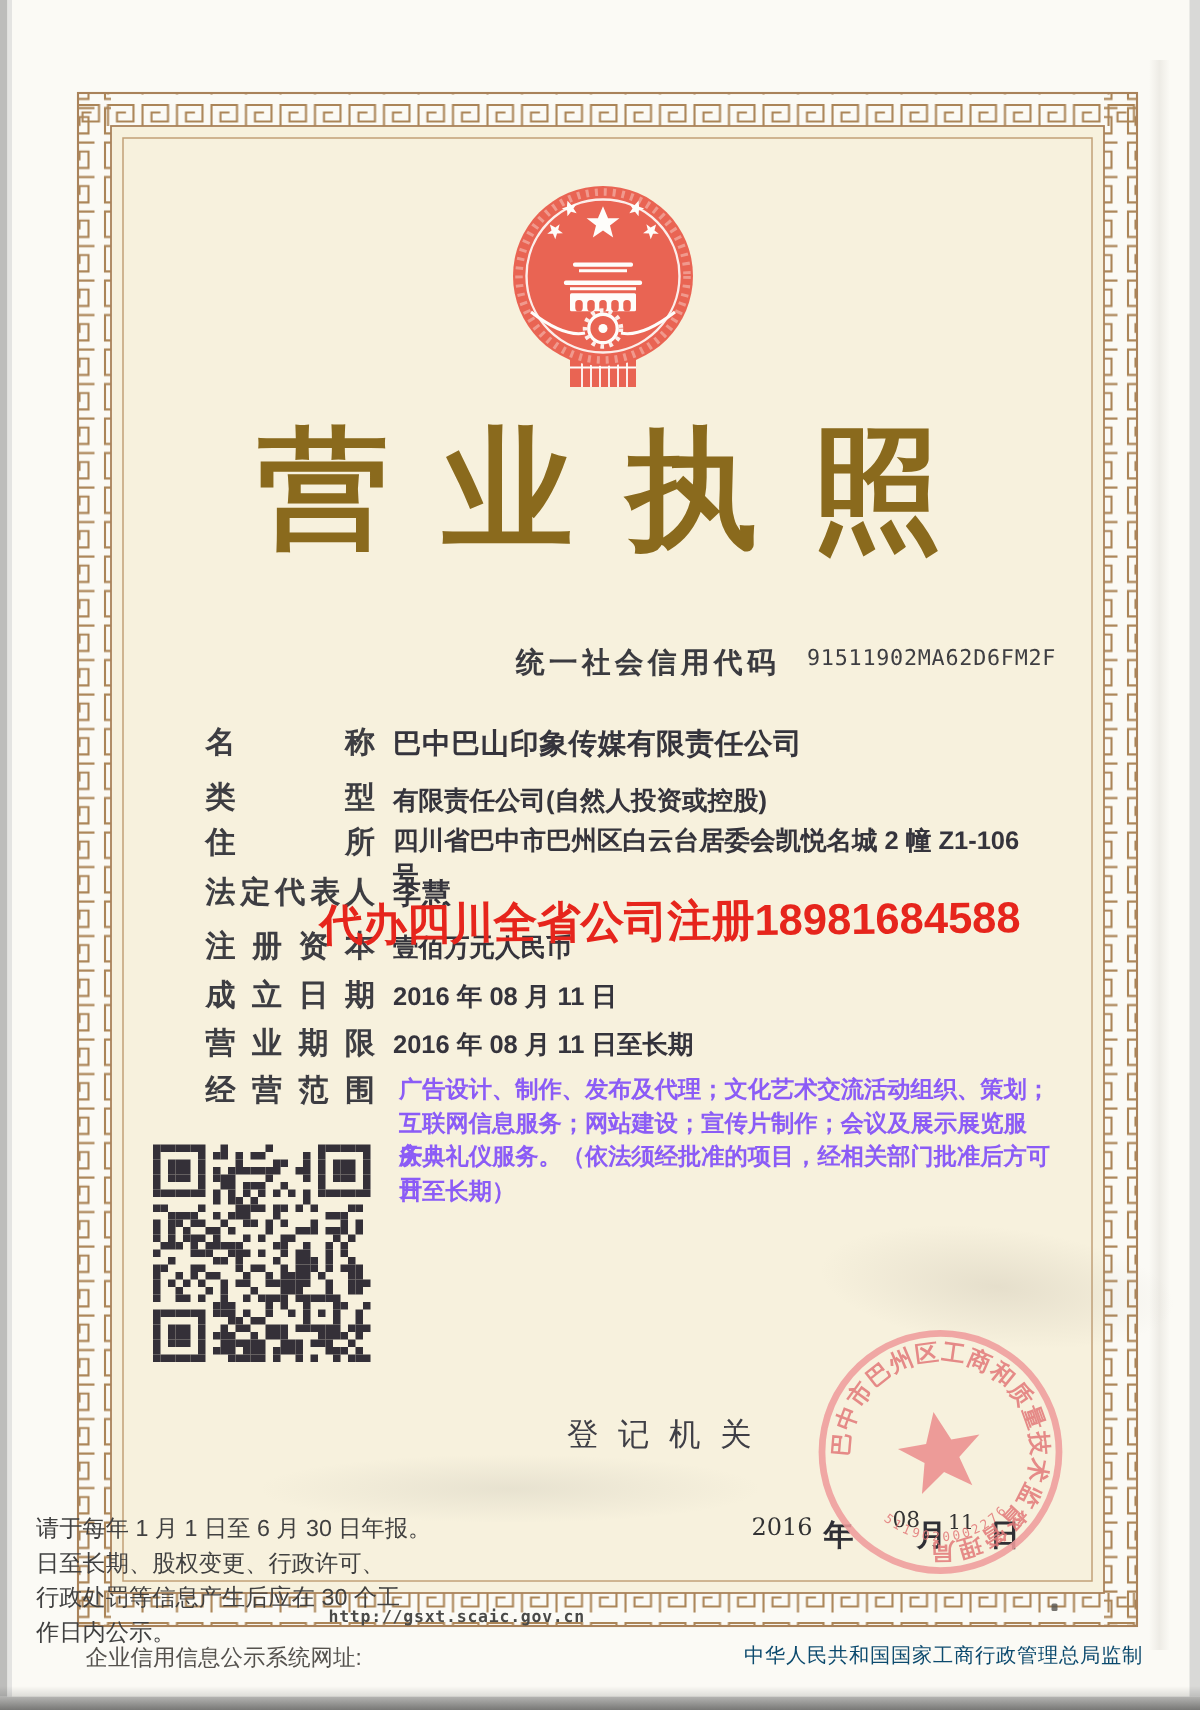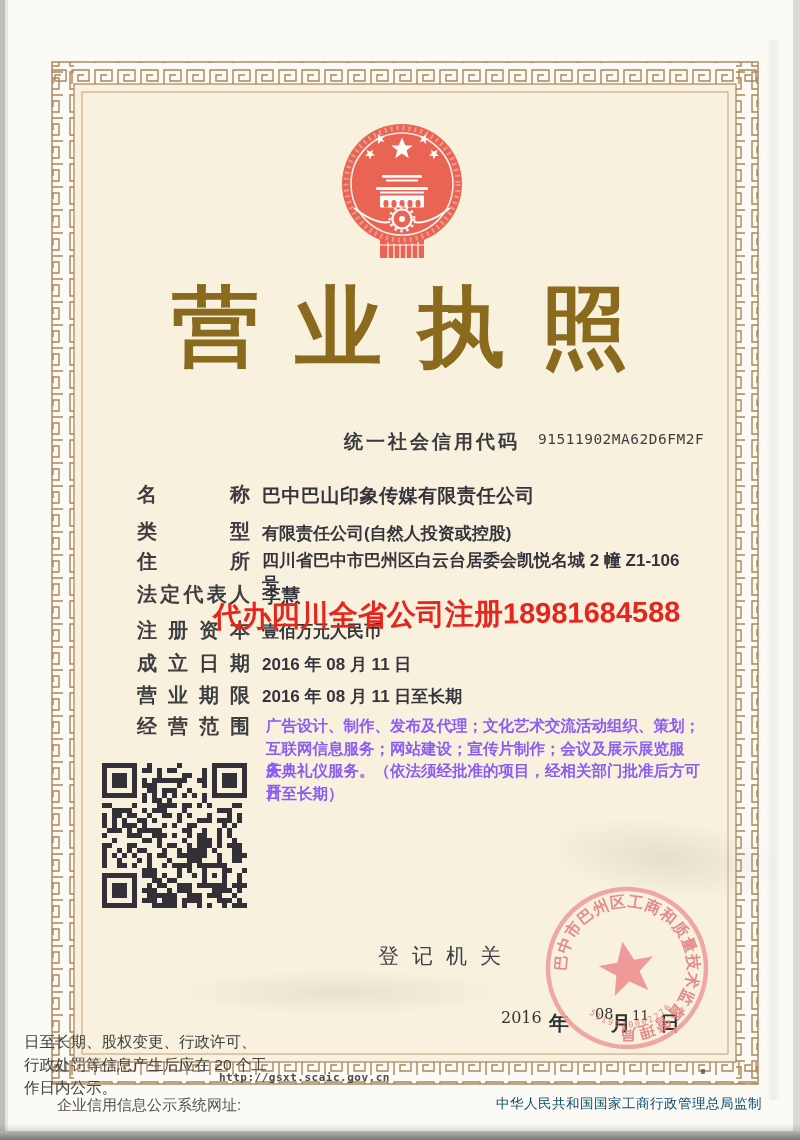--- a/index.html
+++ b/index.html
@@ -639,22 +639,23 @@
       <path id="sealBotArc" d="M44,125 A59,59 0 0,0 146,125" fill="none"></path>
       <text font-size="8.5" fill="#e37b7b" letter-spacing="2" font-family="DejaVu Sans Mono, monospace">
         <textPath href="#sealBotArc" startOffset="8%">5119020002276</textPath>
       </text>
       <path d="M0,-10 L2.94,-3.09 L9.51,-3.09 L4.05,1.18 L5.88,8.09 L0,4 L-5.88,8.09 L-4.05,1.18 L-9.51,-3.09 L-2.94,-3.09 Z" transform="translate(95,97) scale(2.9)" fill="#ec8f8f"></path>
     </g>
   </svg>
 
   <div class="watermark">代办四川全省公司注册18981684588</div>
 
+  <div class="note" style="top:1009px">请于每年 1 月 1 日至 6 月 30 日年报。</div>
   <div class="note" style="top:1032px">日至长期、股权变更、行政许可、</div>
-  <div class="note" style="top:1055px">行政处罚等信息产生后应在 20 个工</div>
+  <div class="note" style="top:1055px">行政处罚等信息产生后应在 30 个工</div>
   <div class="note" style="top:1078px">作日内公示。</div>
   <div class="weblabel">企业信用信息公示系统网址:</div>
   <div class="weburl">http://gsxt.scaic.gov.cn</div>
   <div class="supervisor">中华人民共和国国家工商行政管理总局监制</div>
 
   <div class="speck"></div>
   <div class="edge-left"></div>
   <div class="edge-left2"></div>
   <div class="edge-right"></div>
   <div class="edge-bshadow"></div>

